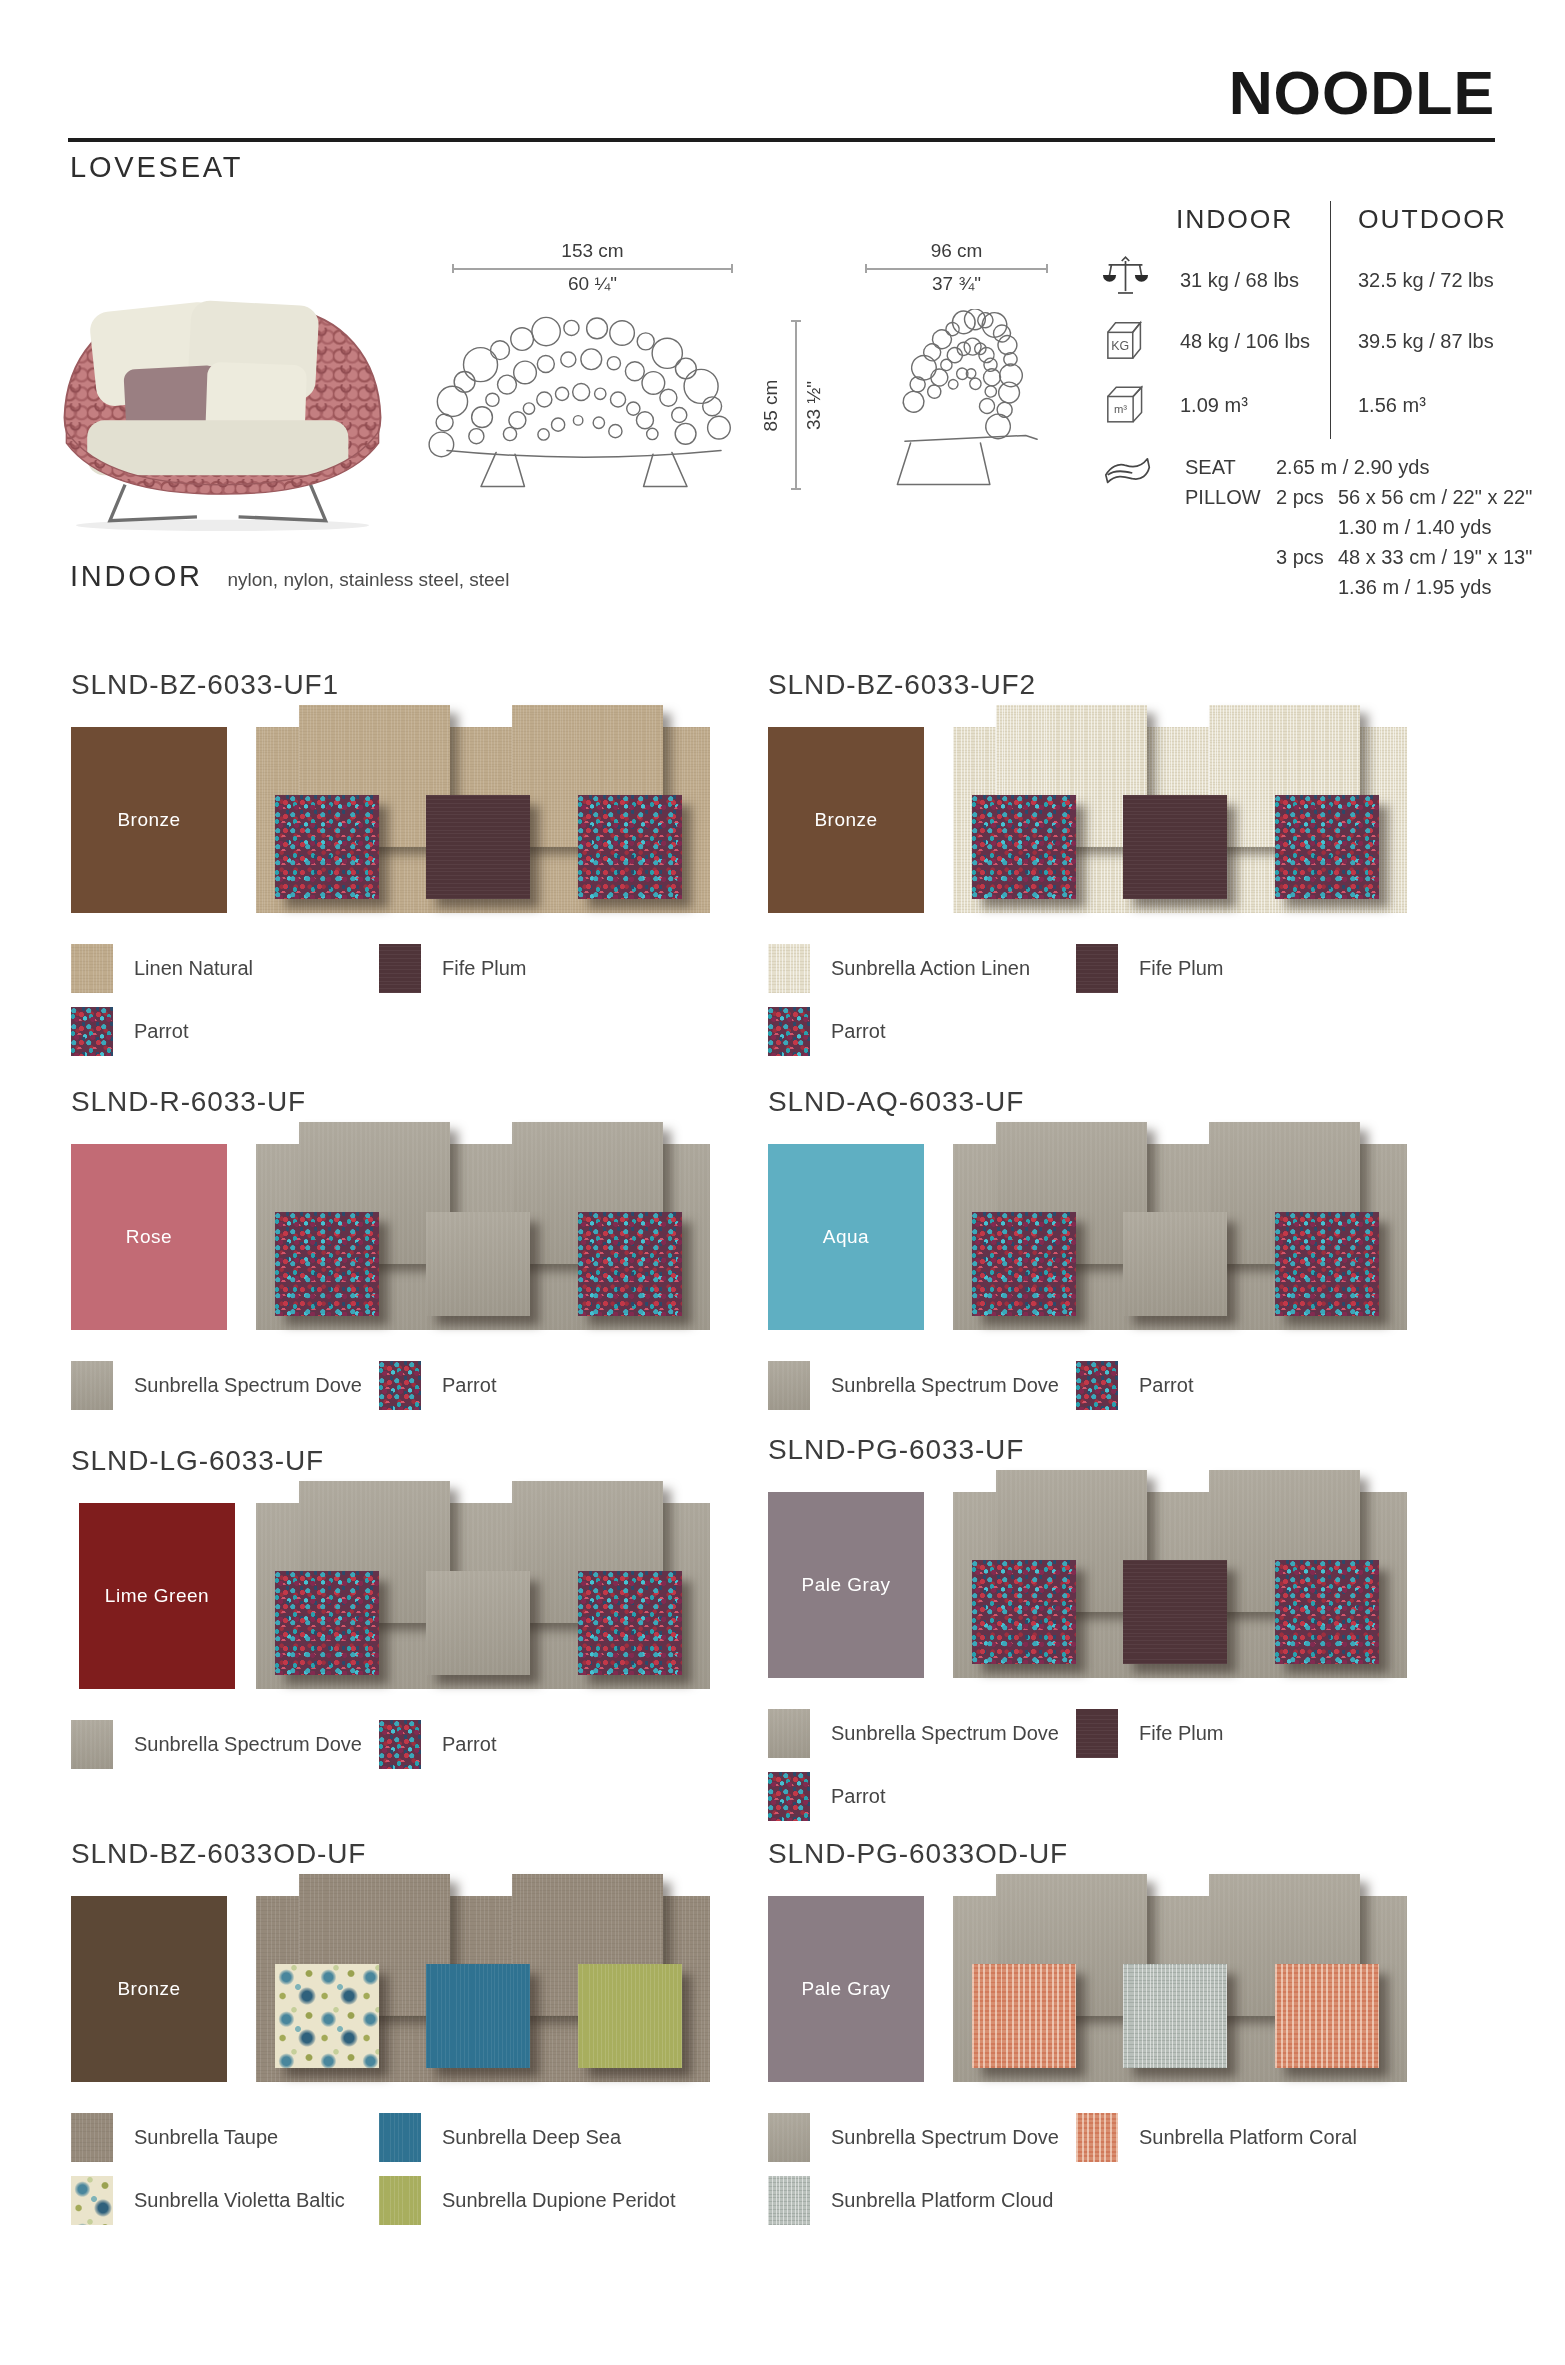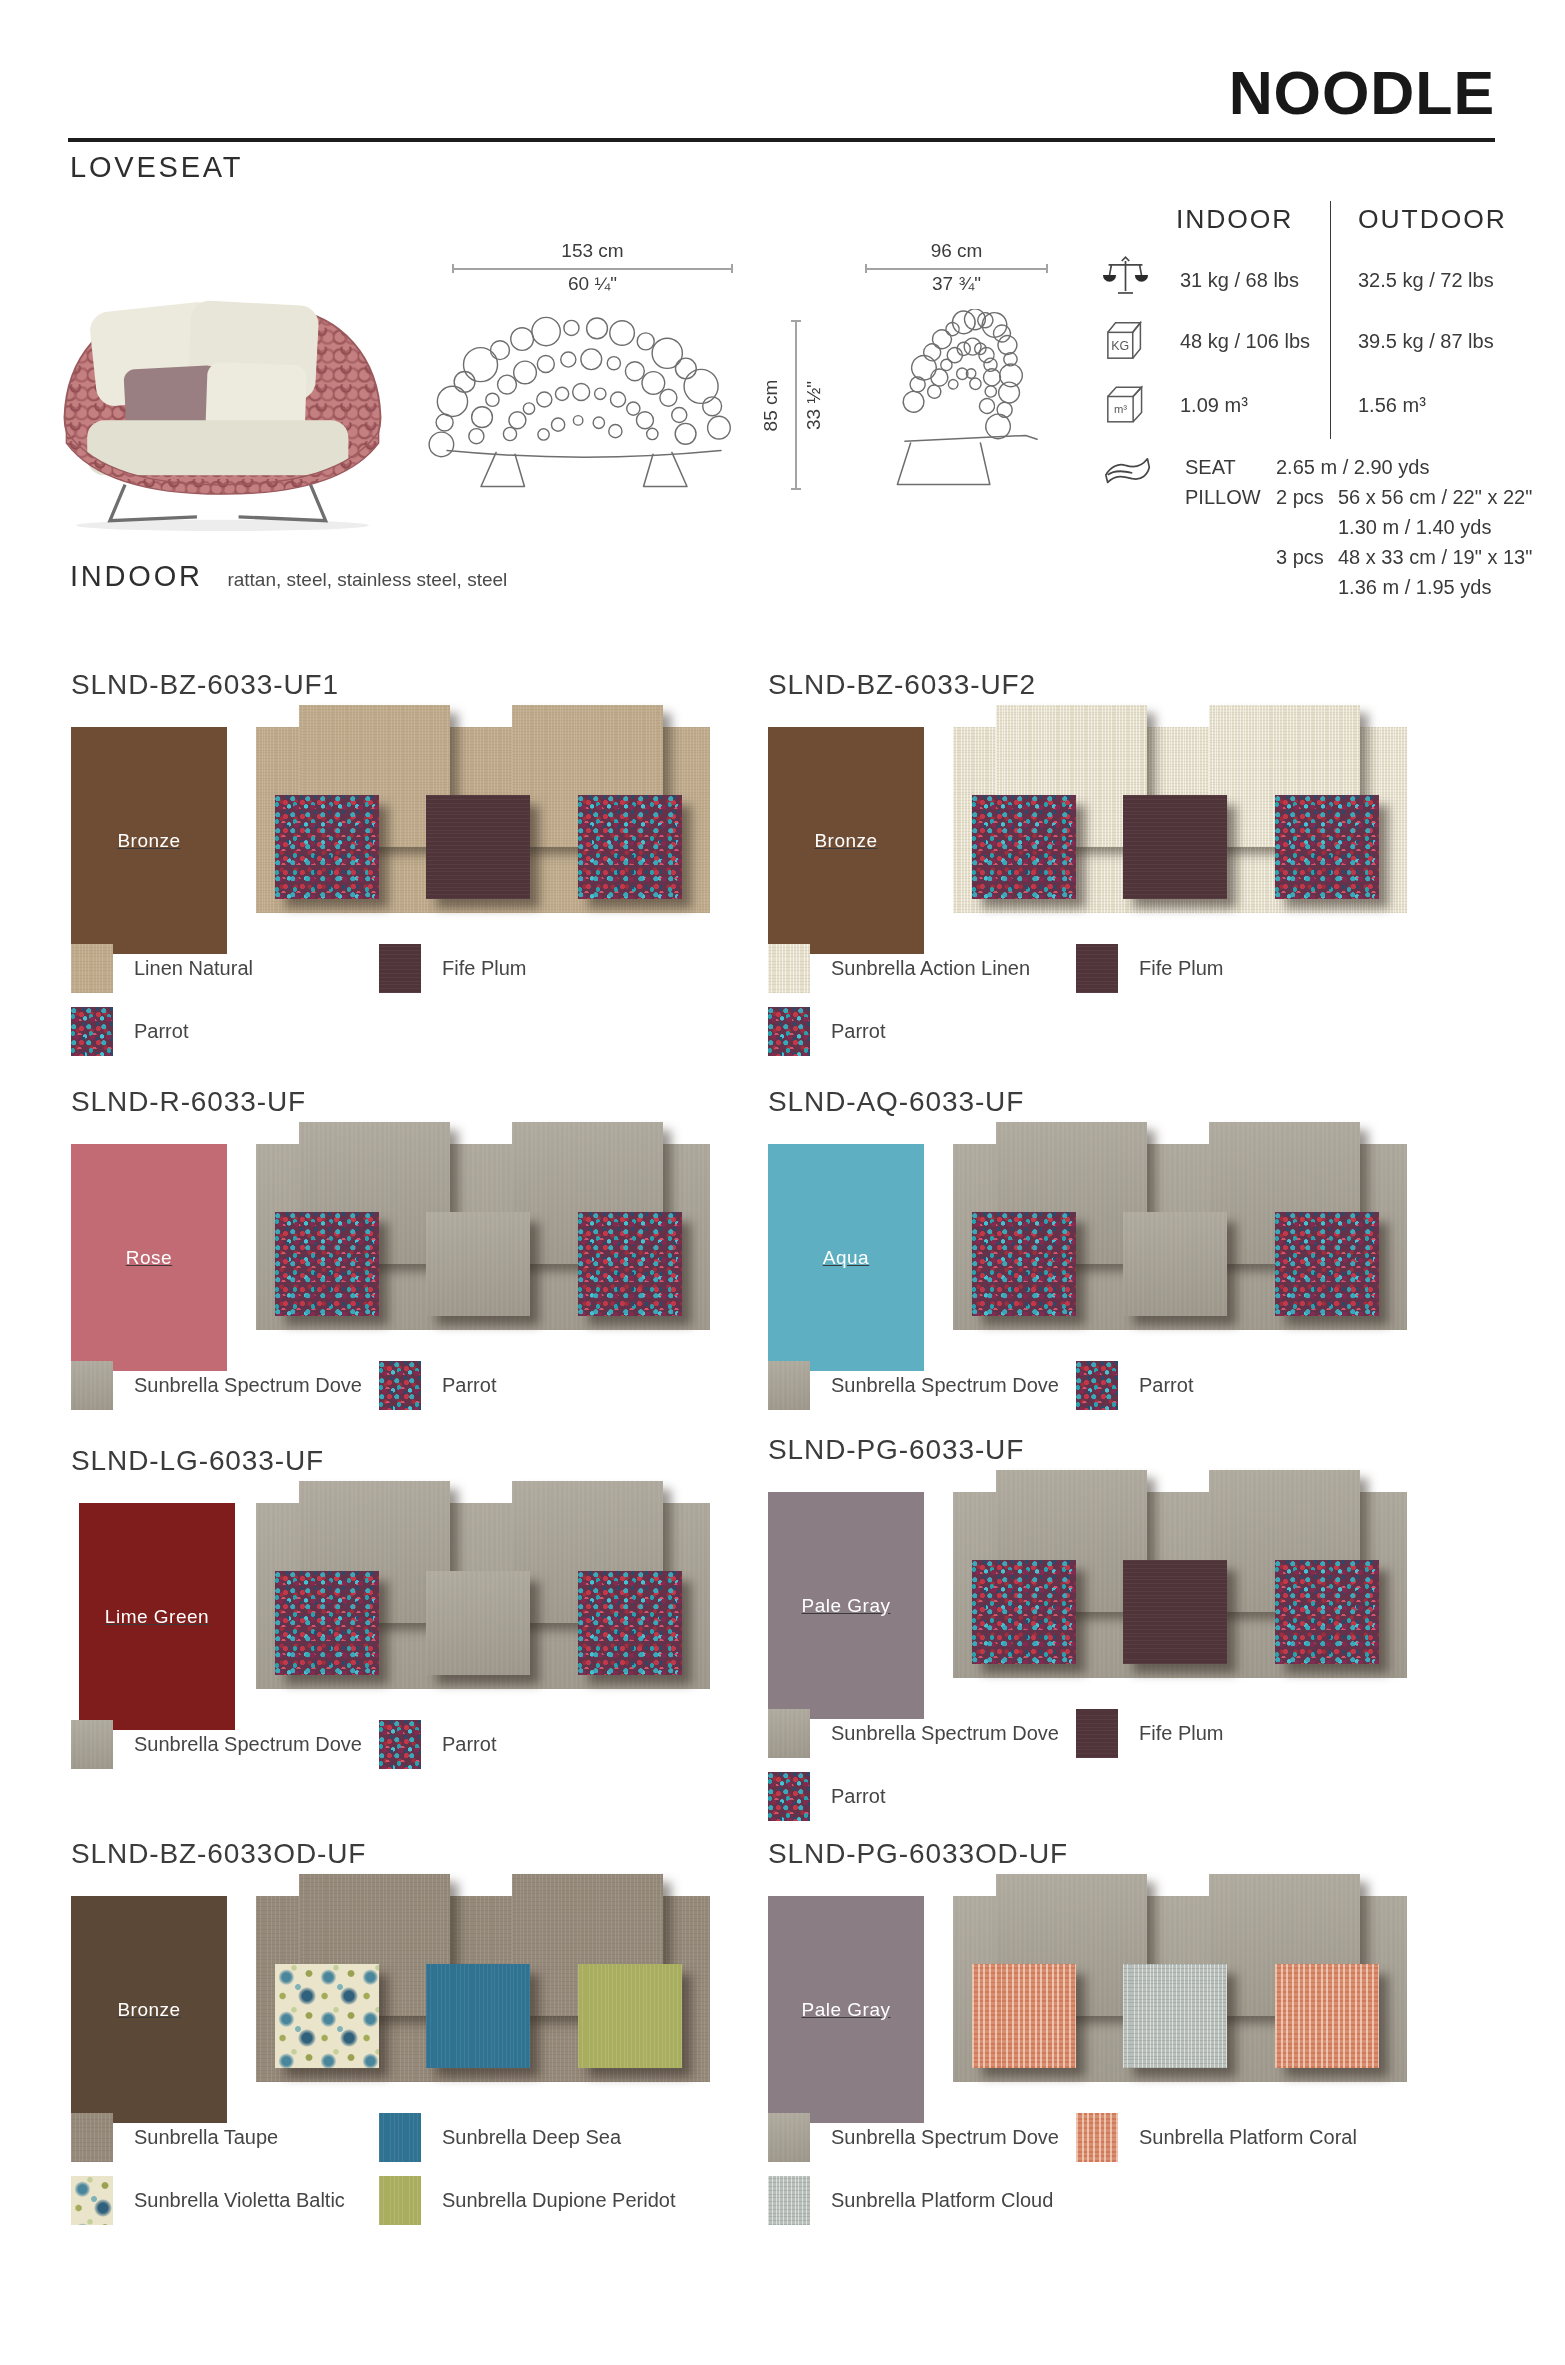--- a/index.html
+++ b/index.html
@@ -51,22 +51,22 @@
   .fu-pcs{display:inline-block;width:62px;}
 
   
   .materials{position:absolute;left:70px;top:560px;display:flex;align-items:baseline;gap:24.6px;}
   .materials-label{font-size:29px;letter-spacing:2.8px;color:#2e2e2e;}
   .materials-text{font-size:19px;color:#4a4a4a;}
 
   
   .variant-card{position:absolute;width:653px;height:445px;}
   .variant-sku{position:absolute;left:0;top:0;font-size:28px;letter-spacing:0.9px;color:#3b3b3b;}
-  .frame-block{position:absolute;left:0;top:58px;width:156px;height:227px;
-               display:flex;align-items:center;justify-content:center;text-decoration:underline;}
+  .frame-block{position:absolute;left:0;top:58px;width:156px;height:186px;
+               display:flex;align-items:center;justify-content:center;}
   .frame-label{color:#ffffff;font-size:19px;letter-spacing:0.5px;}
   .collage{position:absolute;left:185px;top:36px;width:454px;height:208px;}
   .collage-bg{position:absolute;left:0;top:22px;width:454px;height:186px;}
   .tab{position:absolute;top:0;width:151px;height:142px;box-shadow:8.5px 7.6px 9.5px rgba(52,44,36,.5);}
   .tab-l{left:43px;}.tab-r{left:256px;}
   .sw{position:absolute;top:90px;width:104px;height:104px;box-shadow:9.5px 9.5px 9.5px rgba(52,44,36,.55);}
   .sw-l{left:19px;}.sw-c{left:170px;}.sw-r{left:322px;}
   .legend{position:absolute;left:0;top:275px;display:grid;grid-template-columns:308px 341px;row-gap:14px;}
   .legend-item{display:flex;align-items:center;gap:21px;}
   .legend-swatch{width:42px;height:49px;flex:0 0 auto;}
@@ -312,21 +312,21 @@
   <div class="fu-lines">
     <div class="fu-line"><span class="fu-text">2.65 m / 2.90 yds</span></div>
     <div class="fu-line"><span class="fu-pcs">2 pcs</span><span class="fu-text">56 x 56 cm / 22" x 22"</span></div>
     <div class="fu-line"><span class="fu-pcs"></span><span class="fu-text">1.30 m / 1.40 yds</span></div>
     <div class="fu-line"><span class="fu-pcs">3 pcs</span><span class="fu-text">48 x 33 cm / 19" x 13"</span></div>
     <div class="fu-line"><span class="fu-pcs"></span><span class="fu-text">1.36 m / 1.95 yds</span></div>
   </div>
 
   <div class="materials">
     <span class="materials-label">INDOOR</span>
-    <span class="materials-text">rattan, steel, stainless steel, steel</span>
+    <span class="materials-text">nylon, nylon, stainless steel, steel</span>
   </div>
 
   <div>
       <div class="variant-card" style="left: 71px; top: 669px;">
     <div class="variant-sku">SLND-BZ-6033-UF1</div>
     <div class="frame-block" style="background: rgb(111, 76, 52);">
       <span class="frame-label">Bronze</span>
     </div>
     <div class="collage">
       <div class="collage-bg fab-linen"></div>

